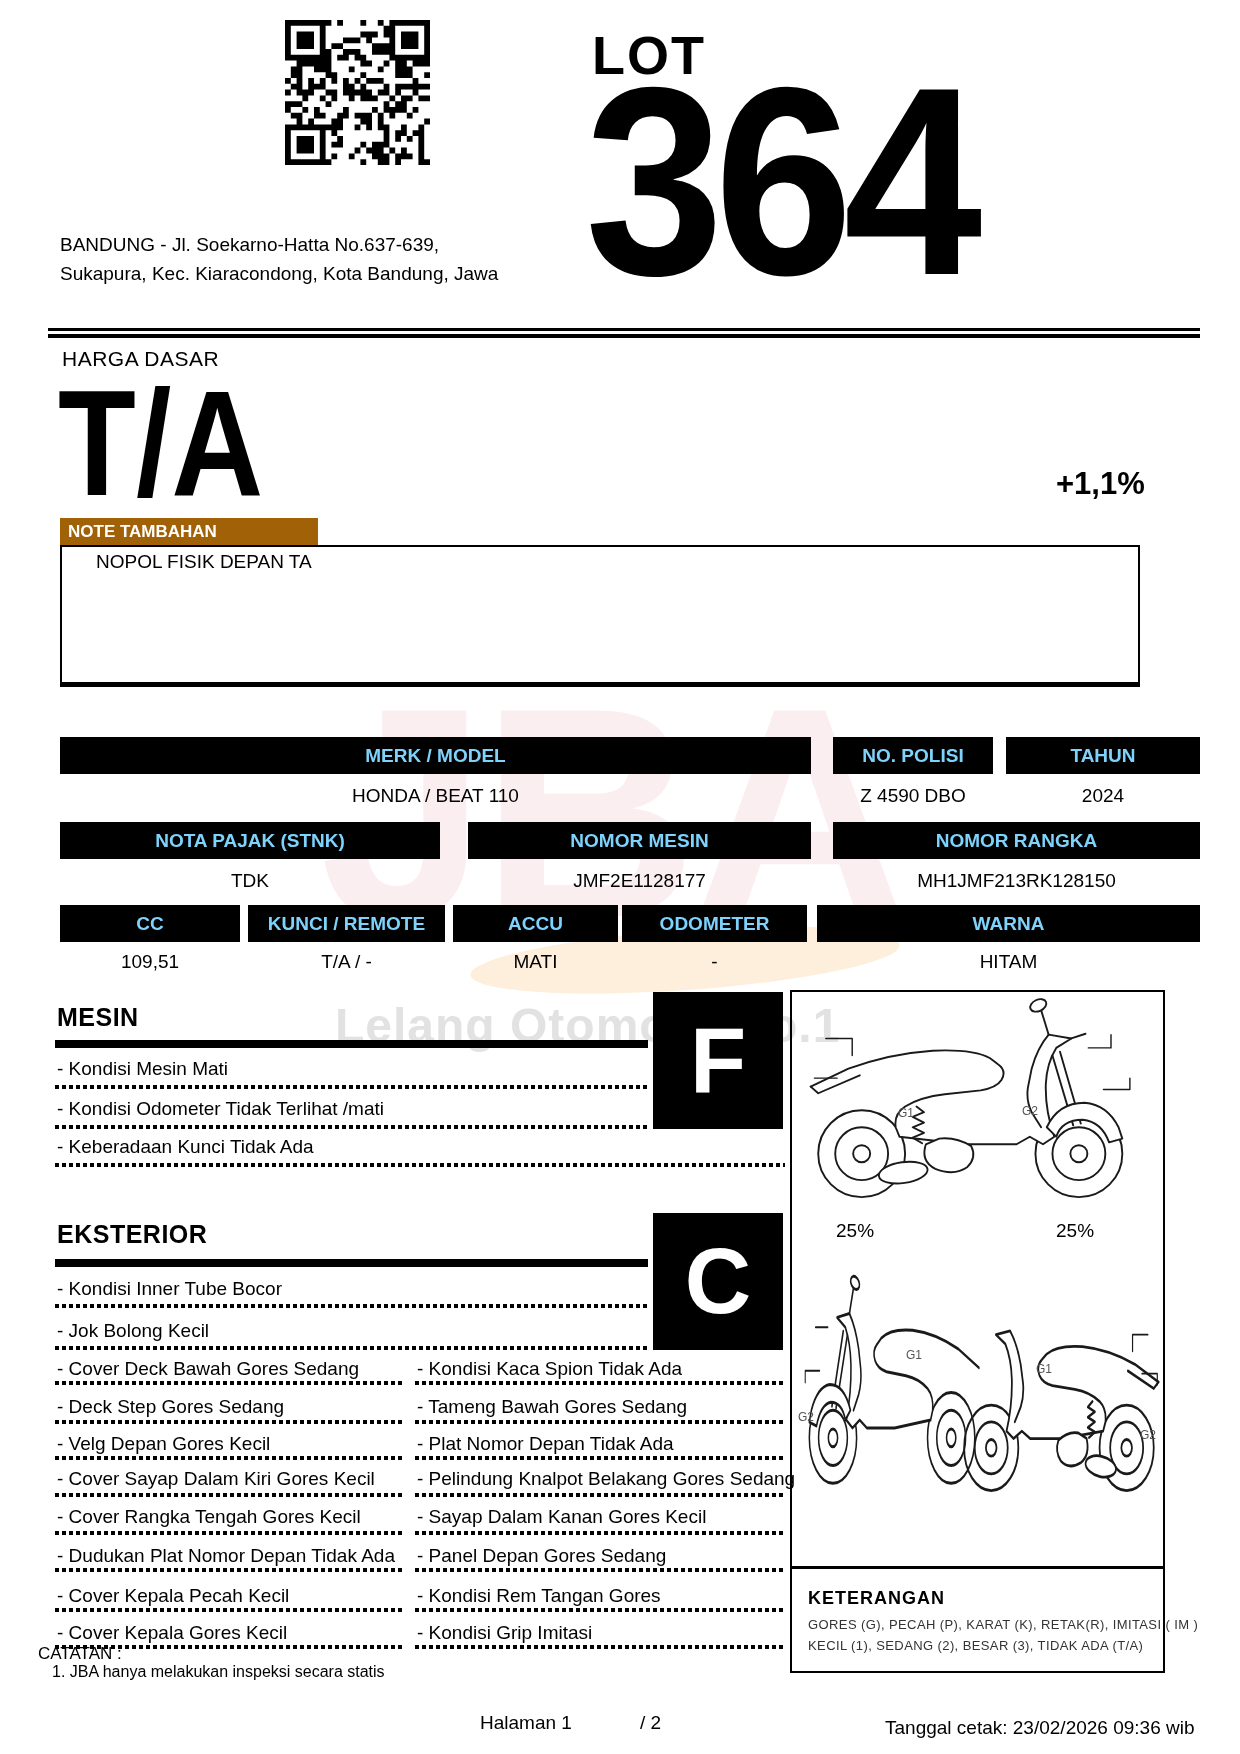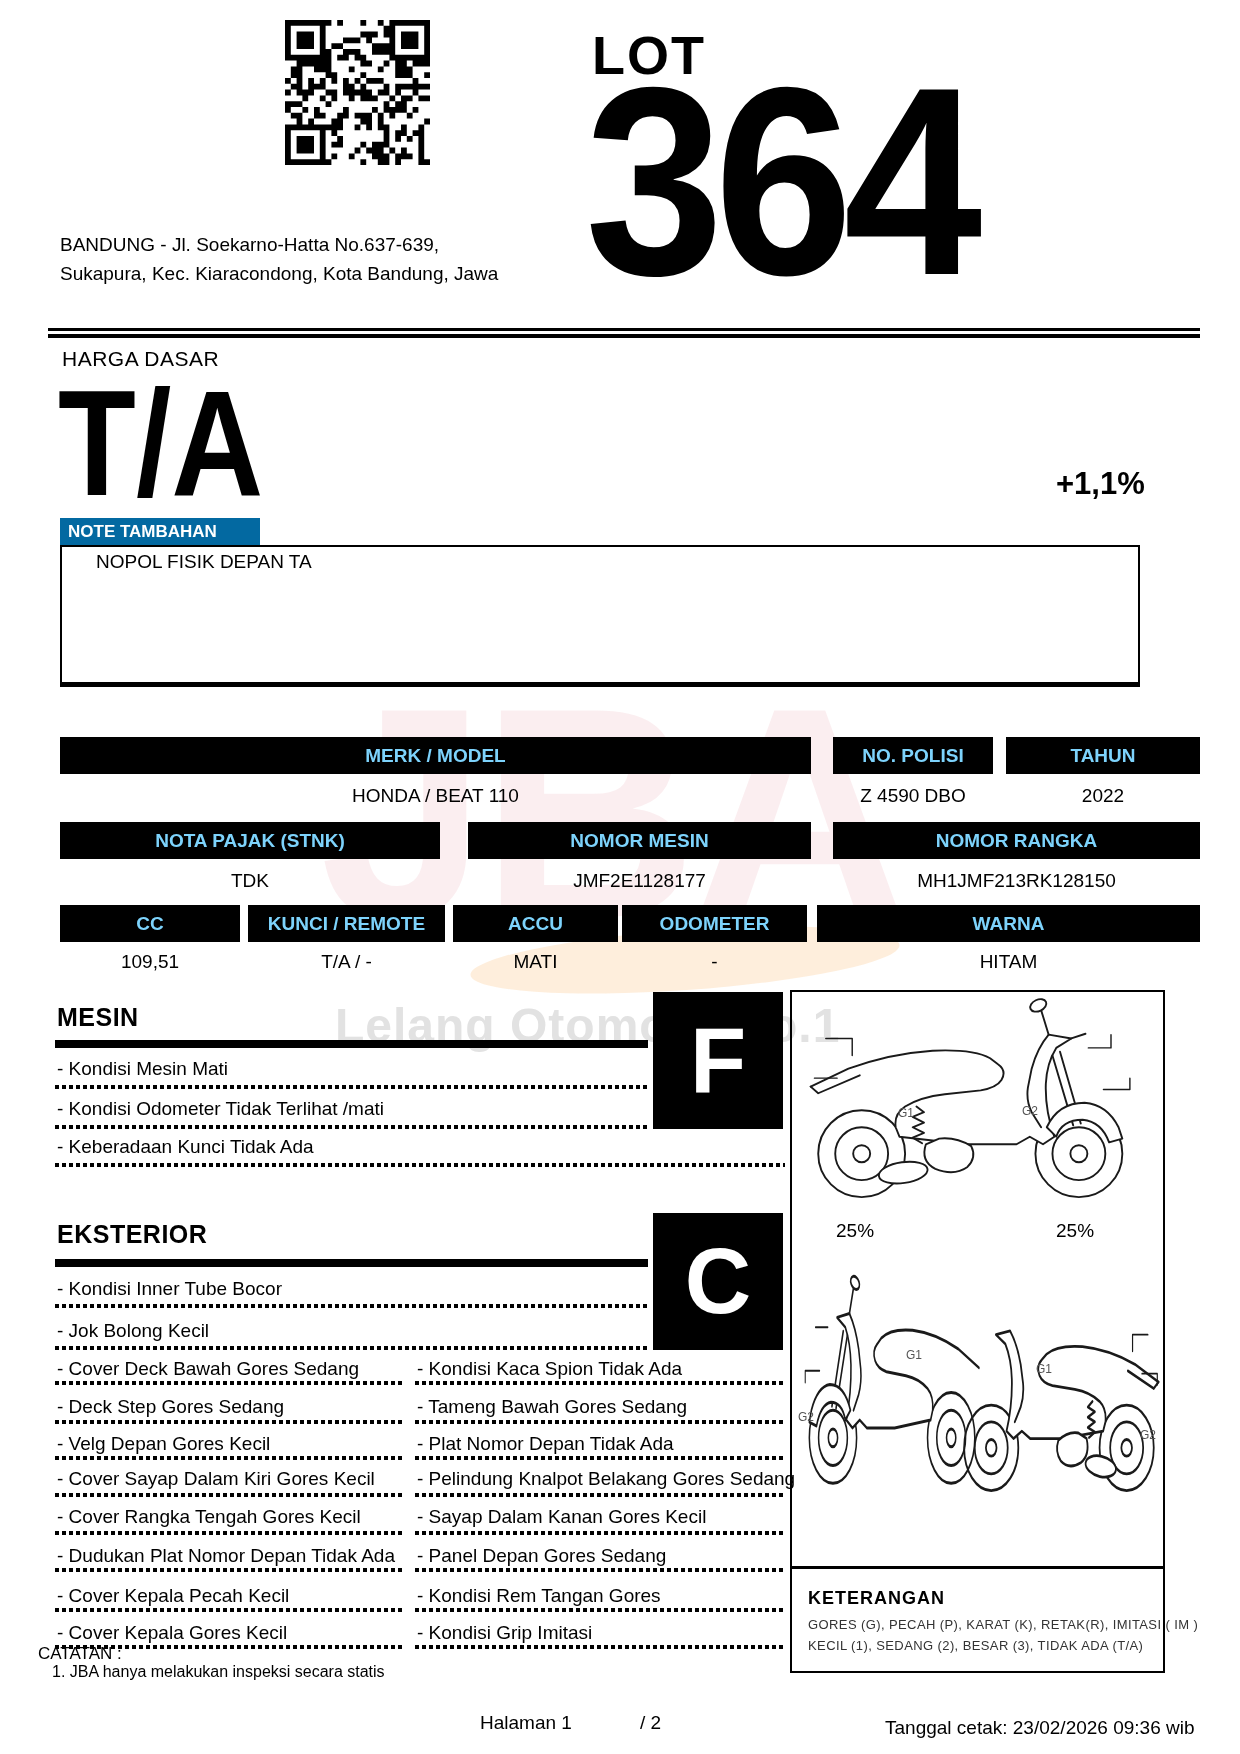--- a/index.html
+++ b/index.html
@@ -20,21 +20,21 @@
   .lot-number{left:585px;top:64px;font-size:268px;font-weight:bold;line-height:0.88;
               letter-spacing:-10px;transform:scaleX(0.93);transform-origin:left top;}
   .addr{left:60px;top:230px;font-size:19px;line-height:29px;}
   .rule-a{left:48px;top:328px;width:1152px;height:3px;background:#000;}
   .rule-b{left:48px;top:334px;width:1152px;height:4px;background:#000;}
   .harga-label{left:62px;top:347px;font-size:21px;letter-spacing:0.5px;}
   .harga-value{left:58px;top:380px;font-size:150px;font-weight:bold;line-height:0.85;
                transform:scaleX(0.85);transform-origin:left top;}
   .pct{left:1056px;top:466px;font-size:31px;font-weight:bold;}
   
-  .note-bar{left:60px;top:518px;width:200px;height:27px;background:#0369a1;color:#fff;
+  .note-bar{left:60px;top:518px;width:258px;height:27px;background:#a16207;color:#fff;
             font-size:17px;font-weight:bold;display:flex;align-items:center;padding-left:8px;box-sizing:border-box;}
   .note-box{left:60px;top:545px;width:1080px;height:142px;border:2px solid #000;border-bottom-width:5px;box-sizing:border-box;}
   .note-text{left:68px;top:551px;font-size:19px;margin-left:28px;}
   
   .th{position:absolute;background:#000;color:#7dd3fc;font-size:19px;font-weight:bold;
       display:flex;align-items:center;justify-content:center;height:37px;z-index:2;}
   .td{position:absolute;font-size:19px;text-align:center;z-index:2;}
   
   .sec-title{font-size:25px;font-weight:bold;letter-spacing:0.5px;}
   .sec-rule{height:8px;background:#000;}
@@ -90,21 +90,21 @@
 
   <div class="abs z note-bar nw">NOTE TAMBAHAN</div>
   <div class="abs z note-box"></div>
   <div class="abs z note-text nw">NOPOL FISIK DEPAN TA</div>
 
   <div class="th" style="left:60px;top:737px;width:751px;">MERK / MODEL</div>
   <div class="th" style="left:833px;top:737px;width:160px;">NO. POLISI</div>
   <div class="th" style="left:1006px;top:737px;width:194px;">TAHUN</div>
   <div class="td" style="left:60px;top:785px;width:751px;">HONDA / BEAT 110</div>
   <div class="td" style="left:833px;top:785px;width:160px;">Z 4590 DBO</div>
-  <div class="td" style="left:1006px;top:785px;width:194px;">2022</div>
+  <div class="td" style="left:1006px;top:785px;width:194px;">2024</div>
 
   <div class="th" style="left:60px;top:822px;width:380px;">NOTA PAJAK (STNK)</div>
   <div class="th" style="left:468px;top:822px;width:343px;">NOMOR MESIN</div>
   <div class="th" style="left:833px;top:822px;width:367px;">NOMOR RANGKA</div>
   <div class="td" style="left:60px;top:870px;width:380px;">TDK</div>
   <div class="td" style="left:468px;top:870px;width:343px;">JMF2E1128177</div>
   <div class="td" style="left:833px;top:870px;width:367px;">MH1JMF213RK128150</div>
 
   <div class="th" style="left:60px;top:905px;width:180px;text-align:right;">CC</div>
   <div class="th" style="left:248px;top:905px;width:197px;">KUNCI / REMOTE</div>

